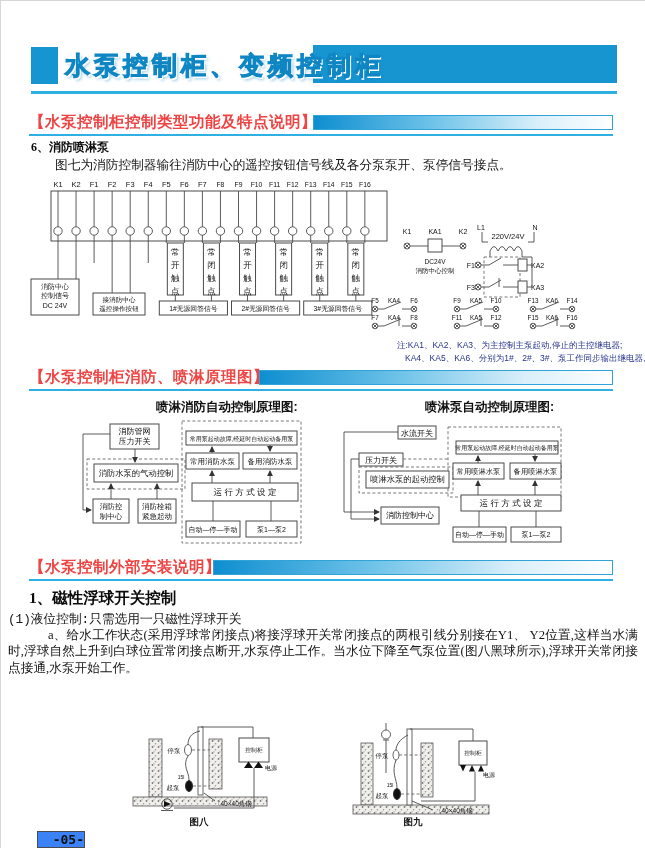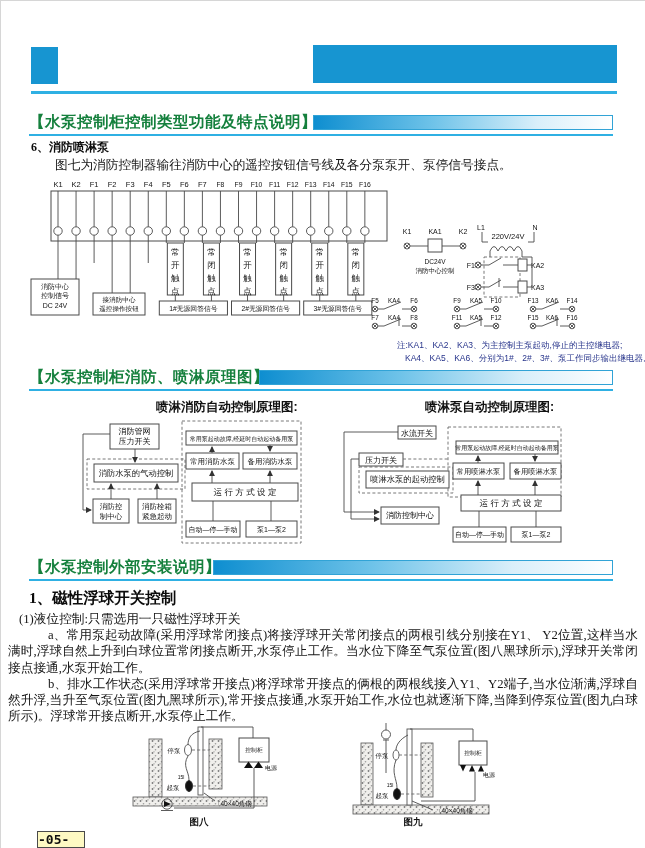--- a/index.html
+++ b/index.html
@@ -5,46 +5,47 @@
   html,body{margin:0;padding:0;background:#e9e9e9;}
   .page{position:relative;width:645px;height:848px;margin:0 auto;background:#fff;
         font-family:"Liberation Sans",sans-serif;overflow:hidden;border:1px solid #d6d6d6;}
   .abs{position:absolute;}
   .banner-sq{background:#1795d1;}
   .banner-bar{background:#1795d1;}
   .banner-title{font-family:"Liberation Sans",sans-serif;font-size:25px;font-weight:bold;
     color:#49b4e8;-webkit-text-stroke:1px #0f86c4;letter-spacing:4px;white-space:nowrap;
     text-shadow:1.5px 1.5px 0 #ffffff,2.5px 2.5px 3px rgba(15,134,196,.45);}
   .rule{background:#2fb0e3;height:2px;}
-  .sec-title{font-family:"Liberation Serif",serif;font-weight:bold;font-size:15.5px;color:#15803d;
+  .sec-title{font-family:"Liberation Serif",serif;font-weight:bold;font-size:15.5px;color:#ef4444;
     letter-spacing:.5px;white-space:nowrap;}
   .grad{background:linear-gradient(90deg,#0e8ed0 0%,#6fc3e9 40%,#d9effa 75%,#ffffff 100%);
     border:1px solid #31a3d6;}
   .h2{font-family:"Liberation Serif",serif;font-weight:bold;font-size:12px;color:#0b0b0b;white-space:nowrap;}
   .body-t{font-family:"Liberation Serif",serif;font-size:12.7px;color:#161616;white-space:nowrap;}
   .para{font-family:"Liberation Serif",serif;font-size:12.7px;line-height:16.3px;color:#141414;
     text-align:justify;margin:0;}
   .para-ind{text-indent:40px;}
   .flow-title{font-weight:bold;font-size:12.5px;color:#111;white-space:nowrap;}
-  .footer-page{background:#fef9c3;border:1px solid #4a4a4a;font-weight:bold;font-size:13px;
-    color:#111;text-align:left;line-height:15px;font-family:"DejaVu Sans Mono",monospace;}
+  .footer-page{background:#3b82f6;border:1px solid #4a4a4a;font-weight:bold;font-size:13px;
+    color:#111;text-align:right;line-height:15px;font-family:"DejaVu Sans Mono",monospace;}
   svg{display:block;}
   svg text{font-family:"Liberation Sans",sans-serif;fill:#111;}
   .ln{stroke:#4a4a4a;stroke-width:.9;fill:none;}
   .bx{stroke:#4a4a4a;stroke-width:1;fill:#ffffff;}
   .dsh{stroke:#6a6a6a;stroke-width:.9;fill:none;stroke-dasharray:3,2.2;}
   .note-t{fill:#27348b;}
 </style>
 </head>
 <body>
 
 <div class="page">
 
   <div class="abs banner-sq" style="left:30px;top:46px;width:27px;height:37px;"></div>
   <div class="abs banner-bar" style="left:312px;top:44px;width:304px;height:38px;"></div>
+  <div class="abs banner-title" style="left:64px;top:48px;">水泵控制柜、变频控制柜</div>
   <div class="abs rule" style="left:30px;top:90px;width:586px;height:2.5px;"></div>
 
   <div class="abs sec-title" style="left:28px;top:111px;">【水泵控制柜控制类型功能及特点说明】</div>
   <div class="abs grad" style="left:312px;top:114px;width:298px;height:13px;"></div>
   <div class="abs rule" style="left:28px;top:133px;width:584px;"></div>
 
   <div class="abs h2" style="left:30px;top:138px;">6、消防喷淋泵</div>
   <div class="abs body-t" style="left:54px;top:156px;">图七为消防控制器输往消防中心的遥控按钮信号线及各分泵泵开、泵停信号接点。</div>
 
   <svg class="abs" style="left:0;top:172px;" width="645" height="190" viewBox="0 0 645 190">
@@ -400,25 +401,24 @@
       <line class="ln" x1="478" y1="108" x2="478" y2="92"></line>
       <line class="ln" x1="535" y1="108" x2="535" y2="92"></line>
     </g>
   </svg>
 
   <div class="abs sec-title" style="left:28px;top:556px;">【水泵控制外部安装说明】</div>
   <div class="abs grad" style="left:212px;top:559px;width:398px;height:13px;"></div>
   <div class="abs rule" style="left:28px;top:578px;width:584px;"></div>
 
   <div class="abs h2" style="left:28px;top:587px;font-size:15.5px;text-align:right;">1、磁性浮球开关控制</div>
-  <div class="abs body-t" style="left:18px;top:610px;">(1)液位控制:只需选用一只磁性浮球开关</div>
+  <div class="abs body-t" style="left:7px;top:610px;font-family:Liberation Mono, monospace;">(1)液位控制:只需选用一只磁性浮球开关</div>
 
   <div class="abs" style="left:7px;top:626px;width:630px;">
-    <p class="para para-ind">a、常用泵起动故障(采用浮球常闭接点)将接浮球开关常闭接点的两根引线分别接在Y1、 Y2位置,这样当水满时,浮球自然上升到白球位置常闭接点断开,水泵停止工作。当水位下降至气泵位置(图八黑球所示),浮球开关常闭接点接通,水泵开始工作。</p>
-    <p class="para para-ind">b、排水工作状态(采用浮球常开接点)将浮球常开接点的俩根的两根线接入Y1、Y2端子,当水位渐满,浮球自然升浮,当升至气泵位置(图九黑球所示),常开接点接通,水泵开始工作,水位也就逐渐下降,当降到停泵位置(图九白球所示)。浮球常开接点断开,水泵停止工作。</p>
+    <p class="para para-ind">a、给水工作状态(采用浮球常闭接点)将接浮球开关常闭接点的两根引线分别接在Y1、 Y2位置,这样当水满时,浮球自然上升到白球位置常闭接点断开,水泵停止工作。当水位下降至气泵位置(图八黑球所示),浮球开关常闭接点接通,水泵开始工作。</p>
   </div>
 
   <svg class="abs" style="left:0;top:720px;" width="645" height="112" viewBox="0 0 645 112">
     <defs>
       <pattern id="grit" width="6" height="6" patternUnits="userSpaceOnUse">
         <rect width="6" height="6" fill="#f0efec"></rect>
         <circle cx="1.5" cy="2" r="0.9" fill="#7a7a7a"></circle>
         <circle cx="4.5" cy="4.8" r="0.8" fill="#9a9a9a"></circle>
         <circle cx="3" cy="0.8" r="0.6" fill="#8a8a8a"></circle>
       </pattern>

